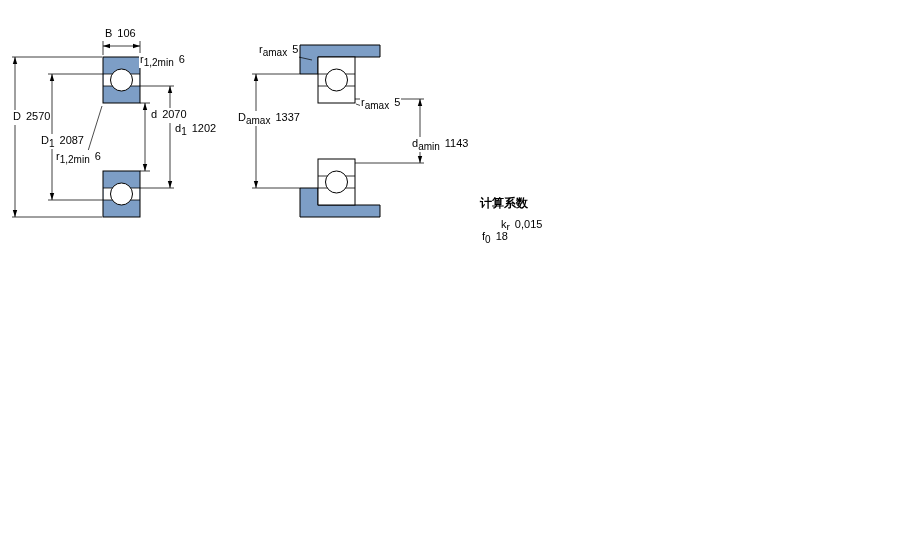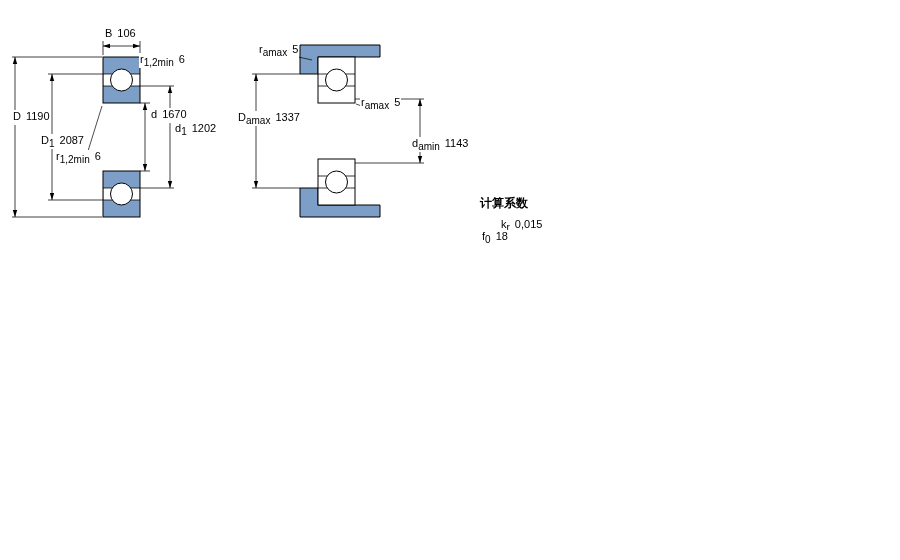--- a/index.html
+++ b/index.html
@@ -115,27 +115,27 @@
     </g>
   </svg>
 
   <div class="dlabel" style="left:104px;top:27px">
     <span>B</span><sub></sub><span class="val">106</span>
   </div>
   <div class="dlabel" style="left:139px;top:53px">
     <span>r</span><sub>1,2min</sub><span class="val">6</span>
   </div>
   <div class="dlabel" style="left:12px;top:110px">
-    <span>D</span><sub></sub><span class="val">1190</span>
+    <span>D</span><sub></sub><span class="val">2570</span>
   </div>
   <div class="dlabel" style="left:40px;top:134px">
     <span>D</span><sub>1</sub><span class="val">2087</span>
   </div>
   <div class="dlabel" style="left:150px;top:108px">
-    <span>d</span><sub></sub><span class="val">1670</span>
+    <span>d</span><sub></sub><span class="val">2070</span>
   </div>
   <div class="dlabel" style="left:174px;top:122px">
     <span>d</span><sub>1</sub><span class="val">1202</span>
   </div>
   <div class="dlabel" style="left:55px;top:150px">
     <span>r</span><sub>1,2min</sub><span class="val">6</span>
   </div>
 
   <div class="dlabel" style="left:258px;top:43px">
     <span>r</span><sub>amax</sub><span class="val">5</span>

